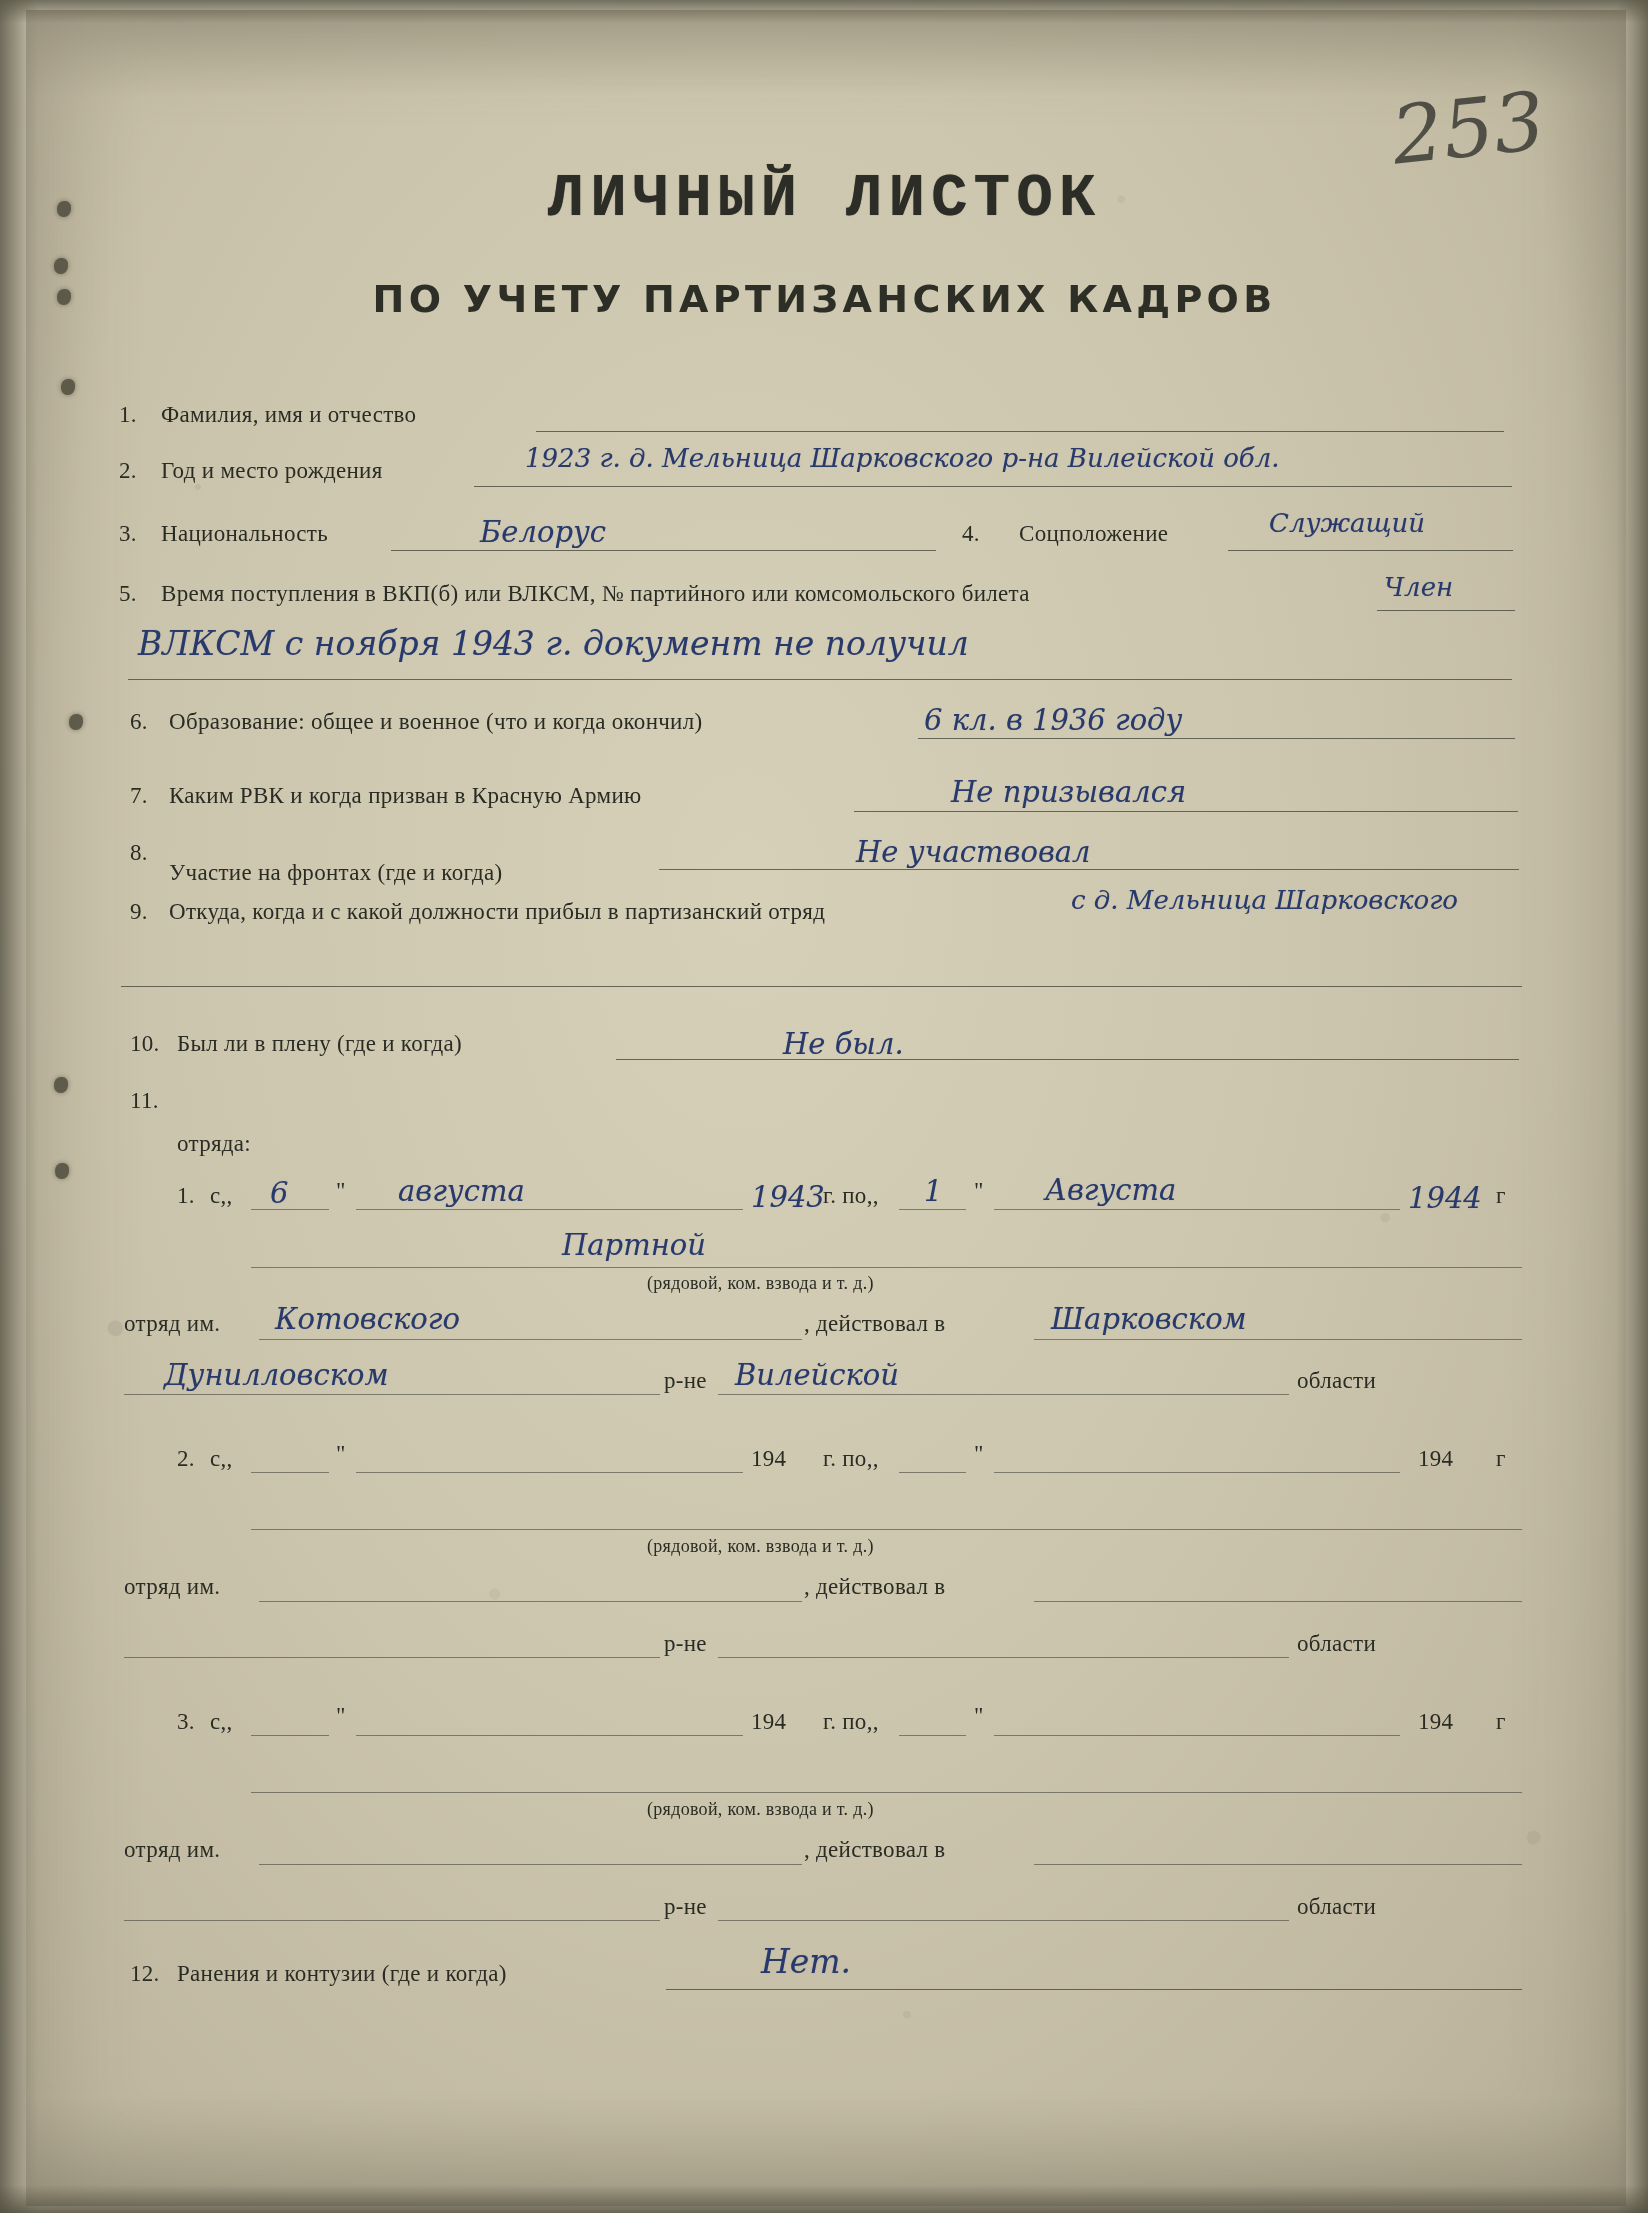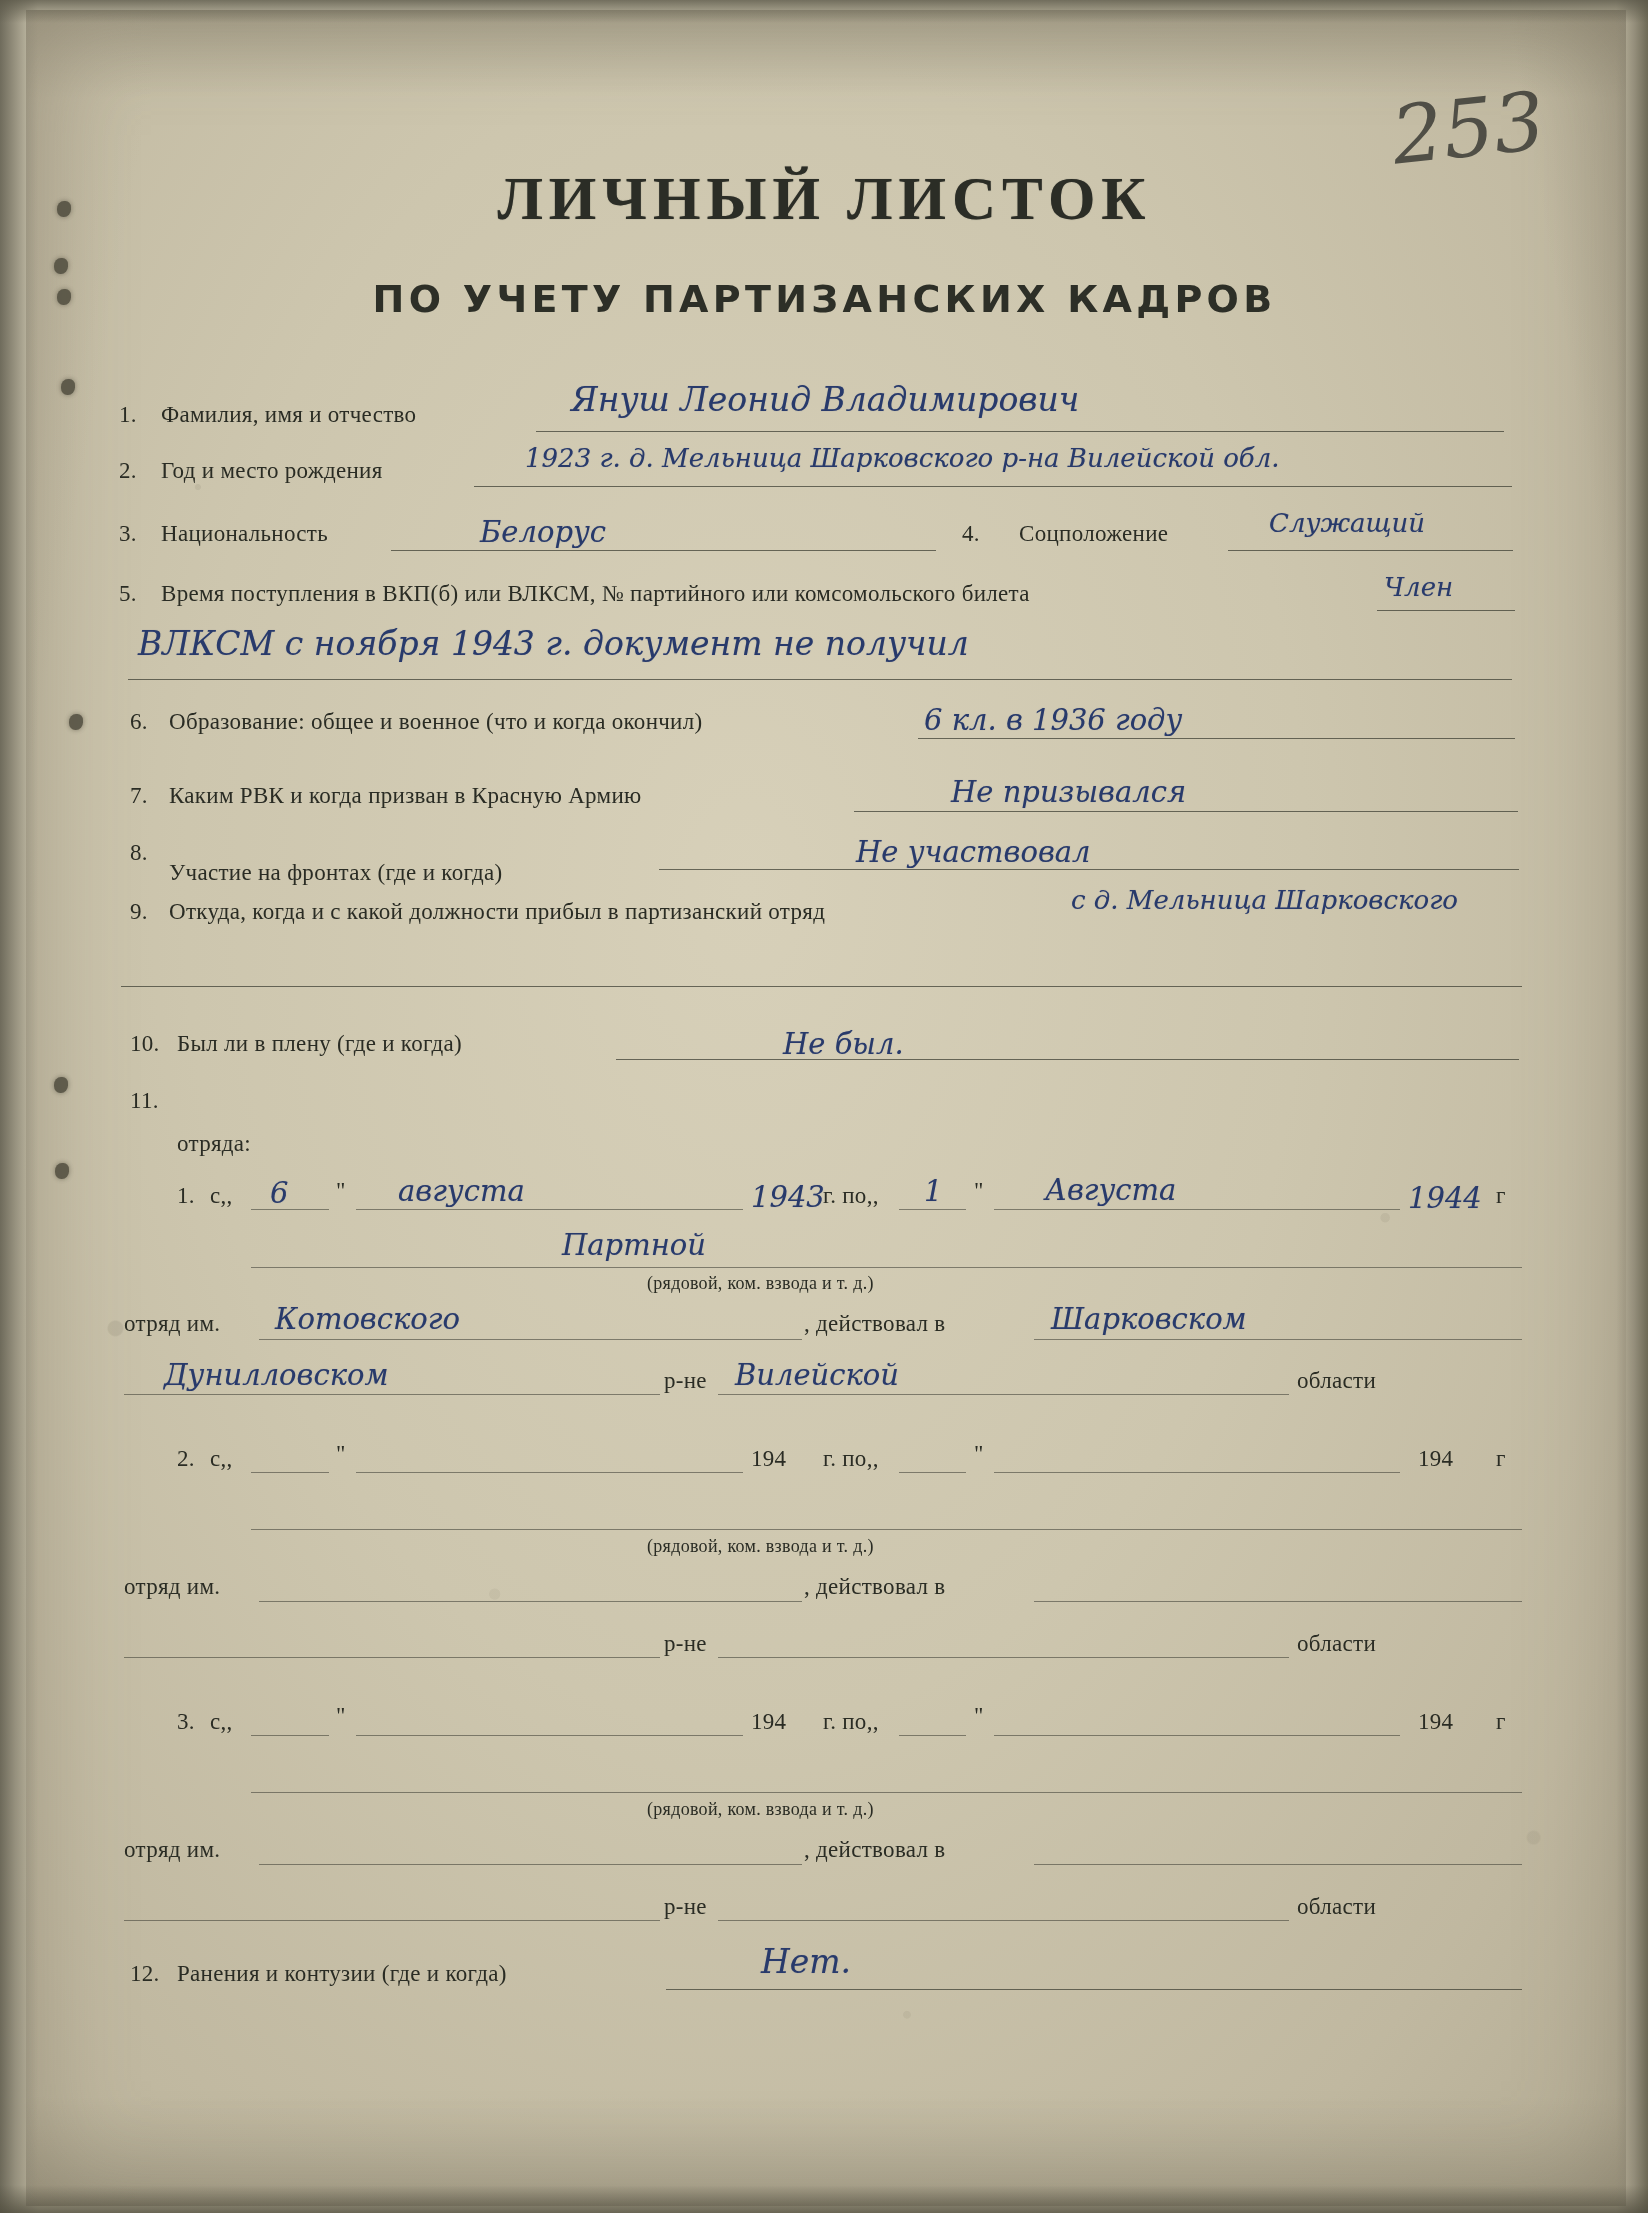--- a/index.html
+++ b/index.html
@@ -73,21 +73,21 @@
     box-shadow: 0 0 5.2px rgba(60,56,44,0.6);
     opacity: .82;
   }
 
   
   .title-main {
     position: absolute;
     left: 0; right: 0;
     top: 164px;
     text-align: center;
-    font-family: Liberation Serif, serif;
+    font-family: Liberation Mono, monospace;
     font-weight: 700;
     font-size: 61px;
     letter-spacing: 6px;
     color: #2b2d26;
     text-shadow: 0 0 0.9px rgba(40,40,35,0.5);
   }
   .title-sub {
     position: absolute;
     left: 0; right: 0;
     top: 277px;
@@ -167,21 +167,20 @@
   <div class="hole" style="left:55px; top:1163px;"></div>
 
   <div class="pagenum">253</div>
 
   <div class="title-main">ЛИЧНЫЙ ЛИСТОК</div>
   <div class="title-sub">ПО УЧЕТУ ПАРТИЗАНСКИХ КАДРОВ</div>
 
   <div class="p" style="left:119px; top:402px;">1.</div>
   <div class="p" style="left:161px; top:402px;">Фамилия, имя и отчество</div>
   <div class="rule" style="left:536px; top:431px; width:968px;"></div>
-  <div class="hw big" style="left:571px; top:380px;">Януш  Леонид  Владимирович</div>
 
   <div class="p" style="left:119px; top:458px;">2.</div>
   <div class="p" style="left:161px; top:458px;">Год и место рождения</div>
   <div class="rule" style="left:474px; top:486px; width:1038px;"></div>
   <div class="hw sm" style="left:493px; top:443px;margin-left:32px;">1923 г. д. Мельница Шарковского р-на Вилейской обл.</div>
 
   <div class="p" style="left:119px; top:521px;">3.</div>
   <div class="p" style="left:161px; top:521px;">Национальность</div>
   <div class="rule" style="left:391px; top:550px; width:545px;"></div>
   <div class="hw med" style="left:480px; top:508px;">Белорус</div>

